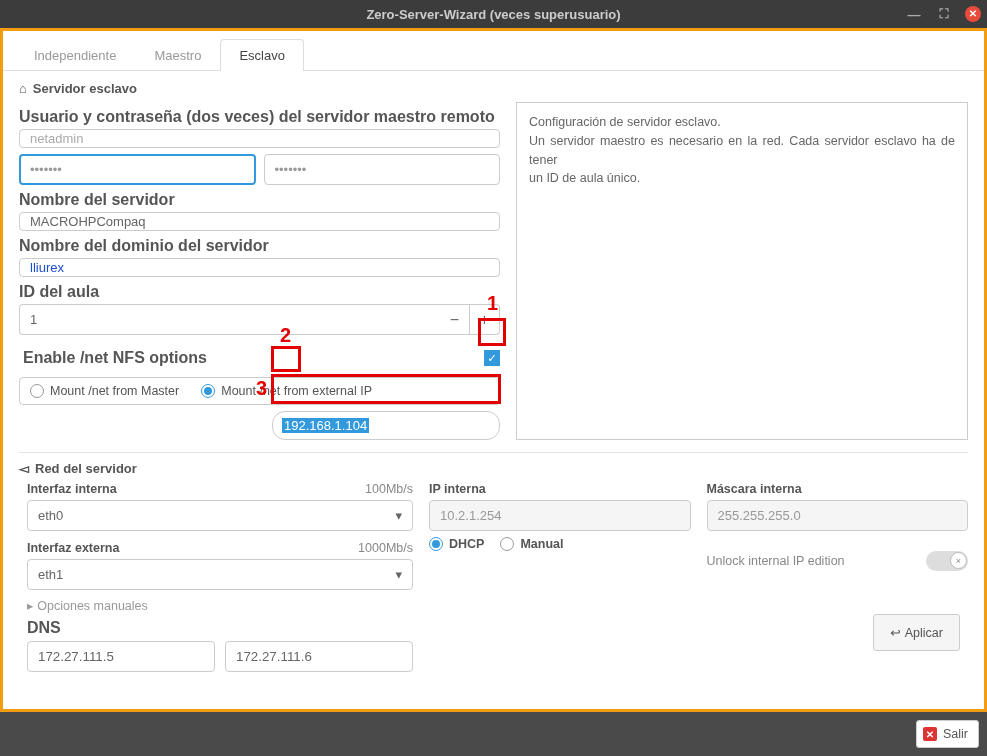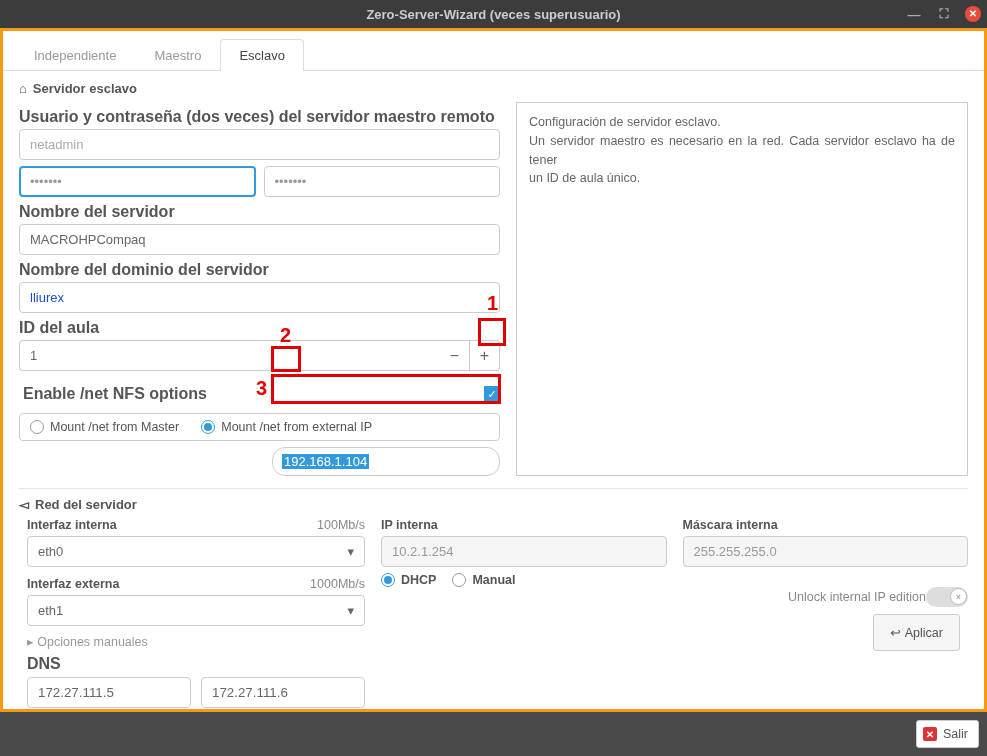--- a/index.html
+++ b/index.html
@@ -19,21 +19,21 @@
     .content { flex: 1; padding: 10px 16px; overflow-y: auto; }
     
     .section-title { font-weight: 700; color: #555; display: flex; align-items: center; gap: 6px; margin-bottom: 6px; }
     .home-icon { font-size: 13px; }
     
     .top-grid { display: flex; gap: 16px; margin-bottom: 10px; }
     .left-col { flex: 1; }
     .right-col { width: 470px; border: 1px solid #ccc; padding: 10px 12px; color: #666; line-height: 1.5; background: #fff; font-size: 12.5px; text-align: justify; }
     
     .field-label { font-weight: 700; color: #555; font-size: 16px; margin-top: 6px; margin-bottom: 3px; }
-    .input { width: 100%; border: 1px solid #ccc; border-radius: 4px; padding: 7px 10px; font-size: 13px; background: #fff; color: #999; }
+    .input { width: 100%; border: 1px solid #ccc; border-radius: 4px; padding: 1px 10px; font-size: 13px; background: #fff; color: #999; }
     .input.focused { border: 2px solid #3399dd; padding: 6px 9px; }
     .row-inputs { display: flex; gap: 8px; }
     .row-inputs .input { flex: 1; }
     
     .spinner-row { display: flex; }
     .spinner-input { flex: 1; border: 1px solid #ccc; border-radius: 4px 0 0 4px; padding: 7px 10px; border-right: none; font-size: 13px; color: #666; }
     .spinner-btn { width: 30px; border: 1px solid #ccc; background: #fff; display: flex; align-items: center; justify-content: center; cursor: pointer; font-size: 16px; color: #666; border-left: none; }
     .spinner-btn.minus { border-radius: 0; }
     .spinner-btn.plus { border-radius: 0 4px 4px 0; }
     
@@ -59,26 +59,26 @@
     .net-grid { display: flex; gap: 16px; margin-top: 4px; margin-left: 8px; }
     .net-col { flex: 1; }
     .net-head { display: flex; justify-content: space-between; font-weight: 700; color: #555; font-size: 12.5px; margin-bottom: 4px; }
     .net-speed { color: #888; font-weight: 400; }
     .select { width: 100%; border: 1px solid #ccc; border-radius: 4px; padding: 7px 10px; background: #fff; display: flex; justify-content: space-between; align-items: center; cursor: pointer; color: #666; }
     .readonly-input { border: 1px solid #ccc; border-radius: 4px; padding: 7px 10px; background: #f5f5f5; color: #999; }
     
     .switch { width: 42px; height: 20px; background: #ddd; border-radius: 10px; position: relative; cursor: pointer; }
     .switch-knob { width: 17px; height: 17px; background: #fff; border: 1px solid #bbb; border-radius: 50%; position: absolute; right: 1px; top: 1px; display: flex; align-items: center; justify-content: center; color: #888; font-size: 9px; }
     
-    .unlock-row { display: flex; justify-content: flex-end; align-items: center; margin-top: 20px; color: #888; font-size: 12.5px; }
+    .unlock-row { display: flex; justify-content: space-between; align-items: center; margin-top: 20px; color: #888; font-size: 12.5px; }
     
     .opciones-row { margin-top: 8px; color: #999; font-size: 12.5px; display: flex; align-items: center; gap: 4px; cursor: pointer; }
     
     .dns-row { display: flex; gap: 10px; margin-top: 4px; }
-    .dns-input { width: 164px; border: 1px solid #ccc; border-radius: 4px; padding: 7px 10px; color: #666; }
+    .dns-input { width: 188px; border: 1px solid #ccc; border-radius: 4px; padding: 7px 10px; color: #666; }
     
     .aplicar-btn { position: absolute; right: 24px; bottom: 58px; border: 1px solid #ccc; background: #f5f5f5; padding: 10px 16px; border-radius: 3px; cursor: pointer; color: #555; display: flex; align-items: center; gap: 4px; font-size: 12.5px; }
     
     .salir-btn { position: absolute; right: 8px; bottom: 8px; border: 1px solid #ccc; background: #fff; padding: 6px 10px 6px 6px; border-radius: 3px; cursor: pointer; color: #555; display: flex; align-items: center; gap: 6px; font-size: 12.5px; }
     .salir-icon { width: 14px; height: 14px; background: #d33; color: #fff; font-size: 10px; font-weight: 700; display: flex; align-items: center; justify-content: center; border-radius: 2px; }
     
     .rel-wrap { position: relative; }
   </style>
 </head>
 <body>

